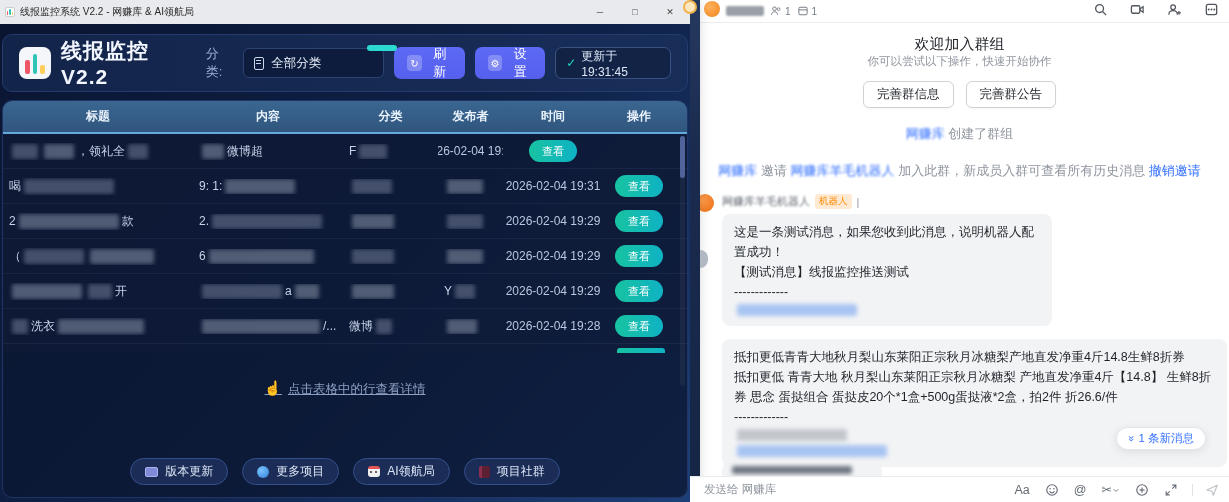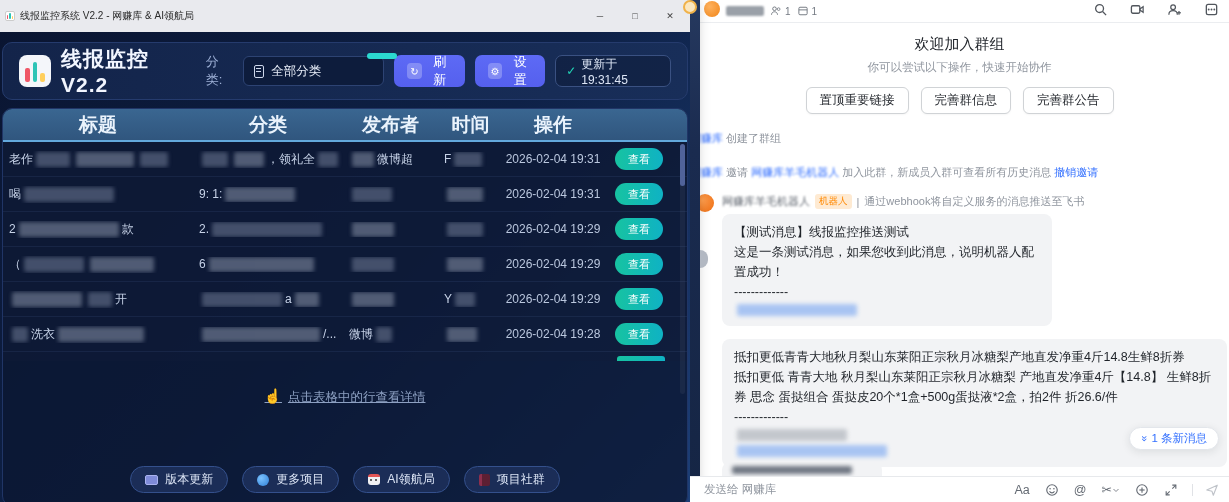--- a/index.html
+++ b/index.html
@@ -1,21 +1,21 @@
 <!DOCTYPE html>
 <html><head>
 <meta charset="utf-8">
 <style>
   * { margin:0; padding:0; box-sizing:border-box; }
   html,body { width:1229px; height:502px; overflow:hidden; font-family:"Liberation Sans",sans-serif; background:#fff; }
   .page { position:relative; width:1229px; height:502px; }
 
   
   .lw { position:absolute; left:0; top:0; width:690px; height:502px; box-shadow:4px 0 14px rgba(0,0,0,.4); z-index:2; }
-  .titlebar { height:32px; background:#e9eaee; display:flex; align-items:center; padding:0 5px; font-size:10px; color:#2b2b2b; gap:5px; }
+  .titlebar { height:24px; background:#e9eaee; display:flex; align-items:center; padding:0 5px; font-size:10px; color:#2b2b2b; gap:5px; }
   .mini-logo { width:10px; height:10px; border-radius:2px; background:#fff; border:1px solid #ccc; display:flex; align-items:flex-end; justify-content:center; gap:1px; padding:1px; }
   .mini-logo i { width:2px; border-radius:1px; display:block; }
   .tb-title { flex:0 1 auto; white-space:nowrap; overflow:hidden; }
   .tb-sp { flex:1; }
   .tb-btn { width:30px; text-align:center; color:#444; font-size:9px; cursor:default; line-height:16px; }
   .appbg { height:486px; background:linear-gradient(135deg,#0a1531 0%,#0e2147 50%,#1d4079 100%); padding:10px 2px; }
 
   .hcard { height:58px; border-radius:10px; background:linear-gradient(90deg,#13244a,#182e59); border:1px solid #253b6d; display:flex; align-items:center; padding:0 16px; gap:10px; }
   .logo { width:32px; height:32px; border-radius:8px; background:#f4f6fa; display:flex; align-items:flex-end; justify-content:center; gap:3px; padding:5px 6px; }
   .logo i { width:5px; border-radius:2px; display:block; }
@@ -30,21 +30,21 @@
   .clip-ic:before { content:""; position:absolute; left:1px; top:2px; width:5px; height:1.5px; background:#cdd7ea; box-shadow:0 3px 0 #cdd7ea; }
   .select span { font-size:12.5px; color:#e8eef9; }
   .sel-dash { position:absolute; right:-14px; top:-4px; width:30px; height:6px; border-radius:3px; background:#2bd9d0; }
   .btn { height:32px; border-radius:7px; background:linear-gradient(180deg,#5d6af5,#5560ee); color:#fff; font-size:13px; display:flex; align-items:center; gap:6px; padding:0 13px; cursor:pointer; border:none; }
   .btn .bic { width:16px; height:16px; border-radius:4px; background:rgba(255,255,255,.25); color:#fff; font-size:10px; display:flex; align-items:center; justify-content:center; }
   .chip { height:32px; border:1px solid #3a5182; border-radius:7px; display:flex; align-items:center; gap:5px; padding:0 10px; font-size:12px; color:#dde6f6; background:rgba(10,20,45,.4); }
   .chip .ck { color:#22d3b5; font-size:12px; }
 
   .mcard { margin-top:8px; height:398px; border-radius:10px; background:rgba(12,23,50,.78); border:1px solid #203566; position:relative; overflow:hidden; }
   .thead { display:grid; grid-template-columns:190px 150px 95px 65px 100px 72px; height:33px; background:linear-gradient(180deg,#3a6691,#30567e); border-bottom:2px solid #63a9dd; }
-  .thead div { display:flex; align-items:center; justify-content:center; font-size:19px; font-weight:bold; color:#eaf3fc; }
+  .thead div { display:flex; align-items:center; justify-content:center; font-size:12px; font-weight:bold; color:#eaf3fc; }
   .trow { display:grid; grid-template-columns:190px 150px 95px 65px 100px 72px; height:35px; align-items:center; border-bottom:1px solid rgba(96,130,190,.12); background:rgba(17,28,58,.35); cursor:pointer; }
   .cell { font-size:12px; color:#c7d3e8; padding:0 6px; white-space:nowrap; overflow:hidden; display:flex; align-items:center; }
   .c-time { justify-content:center; color:#bac7de; }
   .c-act { justify-content:center; }
   .rd { display:inline-block; height:15px; border-radius:2px; background:#4e5a75; filter:blur(2px); opacity:.85; margin:0 3px; flex:0 0 auto; }
   .rd.lt { background:#5d6880; }
   .view-btn { width:48px; height:22px; border-radius:12px; border:none; background:linear-gradient(90deg,#17c3a1,#0fb2c4); color:#fff; font-size:11px; cursor:pointer; }
   .partrow { height:9px; overflow:hidden; position:relative; background:rgba(17,28,58,.35); }
   .partrow .pbar { position:absolute; right:22px; top:4px; width:48px; height:5px; border-radius:3px 3px 0 0; background:linear-gradient(90deg,#17c3a1,#0fb2c4); }
   .scroll { position:absolute; right:2px; top:35px; width:5px; height:250px; background:rgba(255,255,255,.05); border-radius:3px; }
@@ -68,45 +68,45 @@
   .chead { height:23px; border-bottom:1px solid #ebedf0; display:flex; align-items:center; padding:0 10px 0 14px; gap:6px; background:#fff; }
   .c-avatar { width:16px; height:16px; border-radius:50%; background:radial-gradient(circle at 35% 35%,#ffb25e,#f08519); margin-top:-4px; }
   .name-rd { width:38px; height:10px; background:#9aa0a8; border-radius:2px; filter:blur(1px); }
   .hbadge { display:flex; align-items:center; gap:3px; color:#747a83; font-size:10px; }
   .hic { width:12px; height:12px; color:#747a83; }
   .chead-sp { flex:1; }
   .chead .tool { width:15px; height:15px; color:#51565d; margin-left:16px; cursor:pointer; margin-top:-4px; }
 
   .cbody { position:relative; height:453px; background:#fff; overflow:hidden; }
   .welcome-t { text-align:center; padding-top:12px; font-size:15px; color:#1f2329; font-weight:500;font-family:Liberation Serif, serif; }
-  .welcome-s { text-align:center; margin-top:6px; font-size:11.5px; color:#8f959e; }
+  .welcome-s { text-align:center; font-size:11.5px; color:#8f959e; }
   .wacts { display:flex; justify-content:center; gap:12px; margin-top:12px; }
   .wbtn { height:27px; padding:0 13px; border:1px solid #d0d3d6; border-radius:6px; background:#fff; color:#1f2329; font-size:12.5px; cursor:pointer; box-shadow:0 1px 2px rgba(0,0,0,.04); }
-  .sys { text-align:left; font-size:11px; color:#8f959e; }
+  .sys { text-align:center; font-size:13px; color:#8f959e; }
   .sys1 { margin-top:17px; }
   .sys2 { margin-top:19px; }
   .blue { color:#3370ff; cursor:pointer; }
   .blur-name { filter:blur(1.2px); }
 
   .msg-group { position:relative; margin:14px 0 0 8px; padding-left:24px; }
   .m-avatar { position:absolute; left:-2px; top:0px; width:18px; height:18px; border-radius:50%; background:radial-gradient(circle at 35% 35%,#ff9e4d,#ec6c12); }
   .sender { display:flex; align-items:center; gap:5px; font-size:11px; color:#8f959e; }
   .sender .sname { color:#646a73; }
   .bot-tag { background:#feead2; color:#ff8800; font-size:9.5px; padding:1px 4px; border-radius:3px; }
   .bubble { margin-top:5px; background:#f2f3f5; border-radius:8px; padding:8px 12px; width:fit-content; color:#1f2329; font-size:12.5px; line-height:1.6; }
   .bubble .ln { max-width:100%; }
   .b1 { max-width:330px; }
   .b2 { max-width:505px; margin-top:13px; }
   .b3 { max-width:340px; margin-top:13px; }
   .foot-line { display:flex; align-items:center; }
   .rdg { display:inline-block; height:12px; border-radius:2px; background:#c3c7cd; filter:blur(2px); margin:2px 3px; }
   .rdb { display:inline-block; height:12px; border-radius:2px; background:#a8c4f2; filter:blur(2px); margin:2px 3px; }
   .part-bubble { position:absolute; left:32px; bottom:0; width:160px; height:14px; border-radius:8px 8px 0 0; background:#f2f3f5; overflow:hidden; }
   .part-bubble .rdg { margin:4px 10px; height:8px; width:120px; background:#6f7682; }
-  .newmsg { position:absolute; right:10px; bottom:26px; background:#fff; border:1px solid #e3e6eb; box-shadow:0 2px 8px rgba(31,35,41,.1); border-radius:14px; padding:3px 11px; font-size:11.5px; color:#3370ff; display:flex; align-items:center; gap:4px; cursor:pointer; }
+  .newmsg { position:absolute; right:23px; bottom:26px; background:#fff; border:1px solid #e3e6eb; box-shadow:0 2px 8px rgba(31,35,41,.1); border-radius:14px; padding:3px 11px; font-size:11.5px; color:#3370ff; display:flex; align-items:center; gap:4px; cursor:pointer; }
   .dbl-chev { display:inline-block; transform:rotate(90deg); font-size:11px; line-height:1; }
 
   .composer { position:absolute; left:0; bottom:0; width:100%; height:26px; background:#fff; border-top:1px solid #e7e9ec; display:flex; align-items:center; padding:0 10px 0 14px; z-index:5; }
   .sendto { color:#8f959e; font-size:11.5px; }
   .comp-sp { flex:1; }
   .cic { color:#646a73; font-size:12.5px; margin-left:15px; cursor:pointer; display:flex; align-items:center; }
   .cic svg { width:14px; height:14px; }
   .vdiv { width:1px; height:12px; background:#e0e2e6; margin-left:14px; }
   .send-ic { color:#bfc3c9; margin-left:12px; }
 </style>
@@ -155,33 +155,28 @@
           <div class="chip">
             <span class="ck">✓</span>
             <span>更新于 19:31:45</span>
           </div>
         </div>
       </div>
 
       <div class="mcard">
         <div class="thead">
           <div>标题</div>
+          <div>内容</div>
           <div>分类</div>
           <div>发布者</div>
           <div>时间</div>
           <div>操作</div>
         </div>
 
         <div class="trow">
-          <div class="cell">
-              <span>老作</span>
-              <span class="rd" style="width:34px"></span>
-              <span class="rd lt" style="width:58px"></span>
-              <span class="rd" style="width:28px"></span>
-            </div>
           <div class="cell">
               <span class="rd" style="width:26px"></span>
               <span class="rd lt" style="width:30px"></span>
               <span>，领礼全</span>
               <span class="rd" style="width:20px"></span>
             </div>
           <div class="cell">
               <span class="rd lt" style="width:22px"></span>
               <span>微博超</span>
             </div>
@@ -385,21 +380,20 @@
           <circle cx="8" cy="8" r="1" fill="currentColor"></circle>
           <circle cx="5" cy="8" r="1" fill="currentColor"></circle>
           <circle cx="11" cy="8" r="1" fill="currentColor"></circle>
         </svg>
     </div>
 
     <div class="cbody">
       <div class="welcome-t">欢迎加入群组</div>
       <div class="welcome-s">你可以尝试以下操作，快速开始协作</div>
       <div class="wacts">
-        <button class="wbtn">置顶重要链接</button>
         <button class="wbtn">完善群信息</button>
         <button class="wbtn">完善群公告</button>
       </div>
 
       <div class="sys sys1">
         <span class="blue blur-name">网赚库</span>
         <span> </span><span>创建了群组</span>
       </div>
       <div class="sys sys2">
         <span class="blue blur-name">网赚库</span>
@@ -408,26 +402,25 @@
         <span> </span><span>加入此群，新成员入群可查看所有历史消息</span><span> </span>
         <span class="blue">撤销邀请</span>
       </div>
 
       <div class="msg-group">
         <span class="m-avatar"></span>
         <div class="sender">
           <span class="sname blur-name">网赚库羊毛机器人</span>
           <span class="bot-tag">机器人</span>
           <span>|</span>
-          <span>通过webhook将自定义服务的消息推送至飞书</span>
         </div>
 
         <div class="bubble b1">
+          <div class="ln">这是一条测试消息，如果您收到此消息，说明机器人配置成功！</div>
           <div class="ln">【测试消息】线报监控推送测试</div>
-          <div class="ln">这是一条测试消息，如果您收到此消息，说明机器人配置成功！</div>
           <div class="ln">-------------</div>
           <div class="foot-line">
               <span class="rdb" style="width:120px"></span>
             </div>
         </div>
 
         <div class="bubble b2">
           <div class="ln">抵扣更低青青大地秋月梨山东莱阳正宗秋月冰糖梨产地直发净重4斤14.8生鲜8折券</div>
           <div class="ln">抵扣更低 青青大地 秋月梨山东莱阳正宗秋月冰糖梨 产地直发净重4斤【14.8】 生鲜8折券 思念 蛋挞组合 蛋挞皮20个*1盒+500g蛋挞液*2盒，拍2件 折26.6/件</div>
           <div class="ln">-------------</div>

